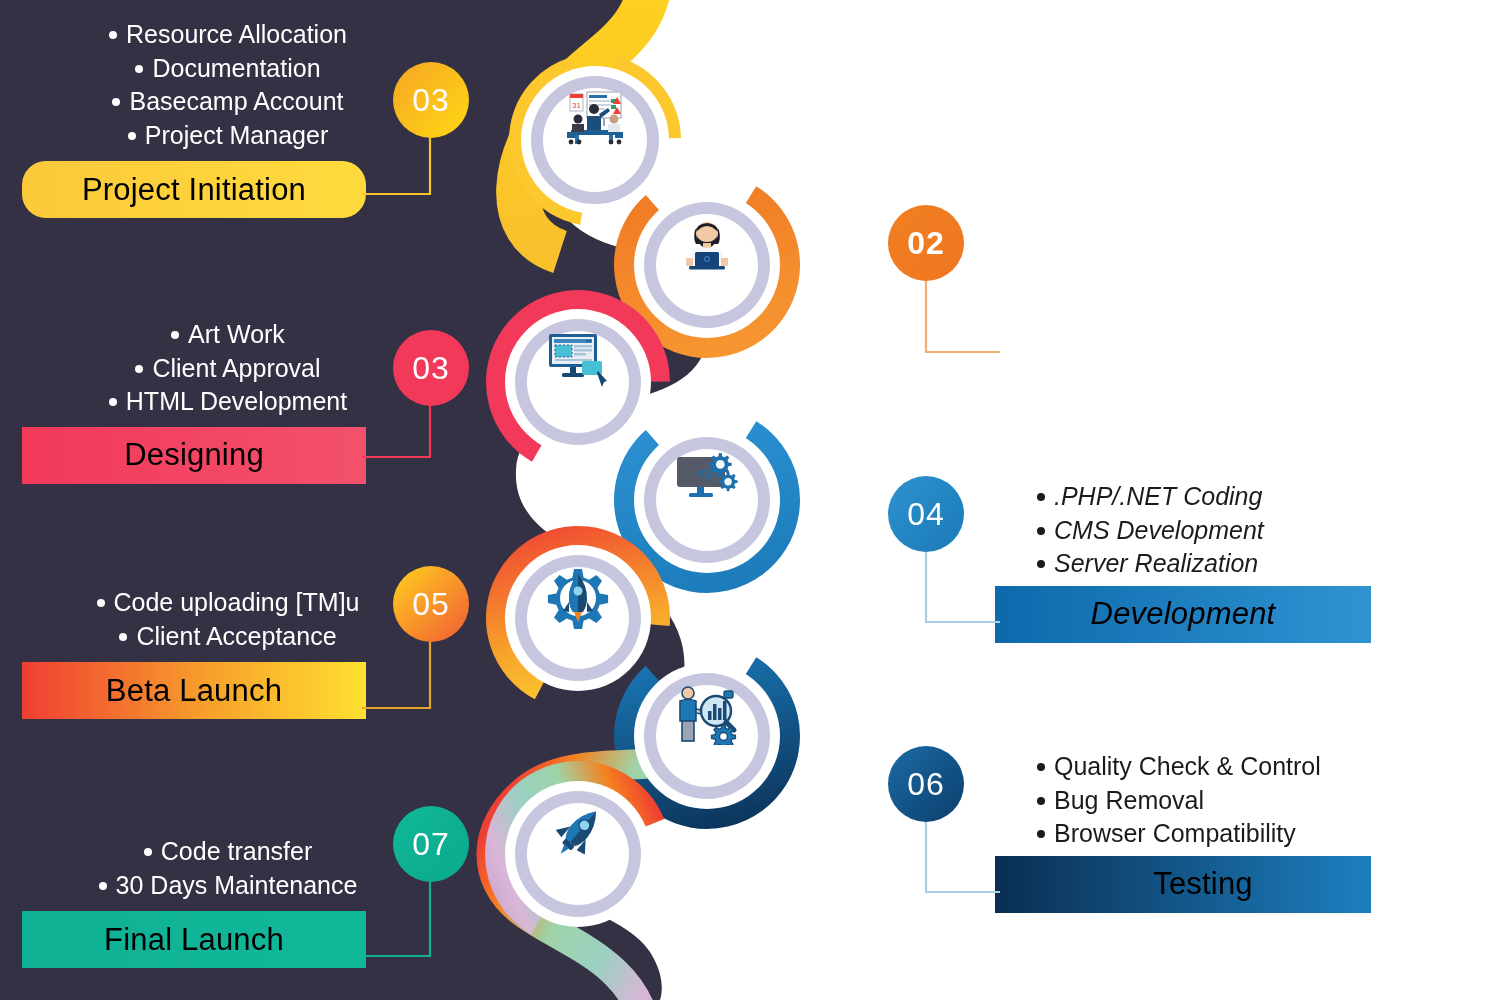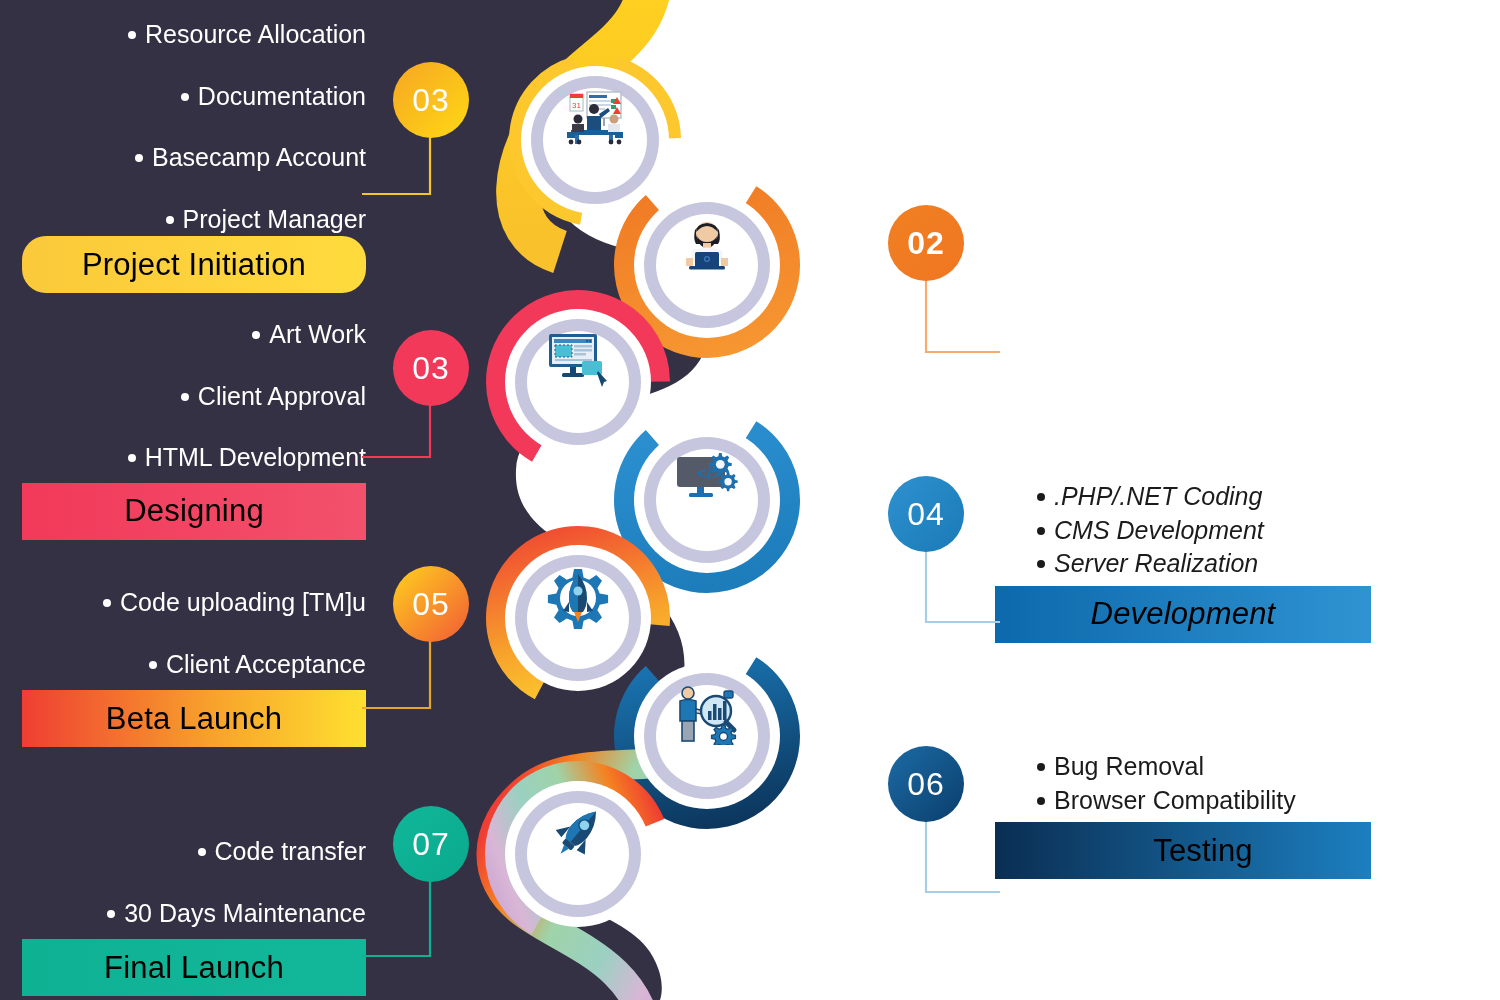--- a/index.html
+++ b/index.html
@@ -23,21 +23,21 @@
   }
   .bullets li .dot{
     display:inline-block;width:8px;height:8px;border-radius:50%;
     margin-right:9px;flex:0 0 auto;position:relative;top:-4px;
   }
   .left .bullets li{color:#ffffff;justify-content:flex-start;}
   .left .bullets li .dot{background:#ffffff;}
   .right .bullets li{color:#1b1b1b;}
   .right .bullets li .dot{background:#1b1b1b;}
 
-  .left .bullets{display:flex;flex-direction:column;align-items:flex-end;gap:28px;}
+  .left .bullets{display:flex;flex-direction:column;align-items:center;}
 
   .barlabel{
     height:57px;display:flex;align-items:center;justify-content:center;
     font-size:31px;color:#000000;letter-spacing:.2px;white-space:nowrap;
   }
 
   
   .badge{
     position:absolute;width:76px;height:76px;border-radius:50%;
     display:flex;align-items:center;justify-content:center;
@@ -332,21 +332,21 @@
         </li>
       <li>
           <span class="dot"></span>
           <span>Basecamp Account</span>
         </li>
       <li>
           <span class="dot"></span>
           <span>Project Manager</span>
         </li>
     </ul>
-    <div class="barlabel" style="background:linear-gradient(90deg,#fbc93a,#ffdb3d);border-radius:24px;">Project Initiation</div>
+    <div class="barlabel" style="margin-top:9px;background:linear-gradient(90deg,#fbc93a,#ffdb3d);border-radius:24px;">Project Initiation</div>
   </div>
   <svg class="connector" style="left:360px;top:96px;width:80px;height:110px;" viewBox="0 0 80 110">
     <path d="M70,8 L70,98 L2,98" fill="none" stroke="#f6c52d" stroke-width="2.2"></path>
   </svg>
   <div class="badge" style="left:393px;top:62px;background:linear-gradient(135deg,#f6a623,#ffd814);">
     <span>03</span>
   </div>
 
   <svg class="connector" style="left:912px;top:270px;width:90px;height:100px;" viewBox="0 0 90 100">
     <path d="M14,4 L14,82 L88,82" fill="none" stroke="#f7ab6d" stroke-width="2.2"></path>
@@ -420,20 +420,24 @@
     <path d="M70,6 L70,96 L2,96" fill="none" stroke="#e8a52b" stroke-width="2.2"></path>
   </svg>
   <div class="badge" style="left:393px;top:566px;background:linear-gradient(135deg,#ffd21e,#f15a35);">
     <span>05</span>
   </div>
 
   <div class="side-block right" style="left:995px;top:750px;width:376px;">
     <ul class="bullets" style="margin-left:42px;">
       <li>
           <span class="dot"></span>
+          <span>Quality Check &amp; Control</span>
+        </li>
+      <li>
+          <span class="dot"></span>
           <span>Bug Removal</span>
         </li>
       <li>
           <span class="dot"></span>
           <span>Browser Compatibility</span>
         </li>
     </ul>
     <div class="barlabel" style="margin-top:5px;background:linear-gradient(90deg,#0a2e52,#1c7fc0);padding-left:40px;">Testing</div>
   </div>
   <svg class="connector" style="left:912px;top:810px;width:90px;height:100px;" viewBox="0 0 90 100">

